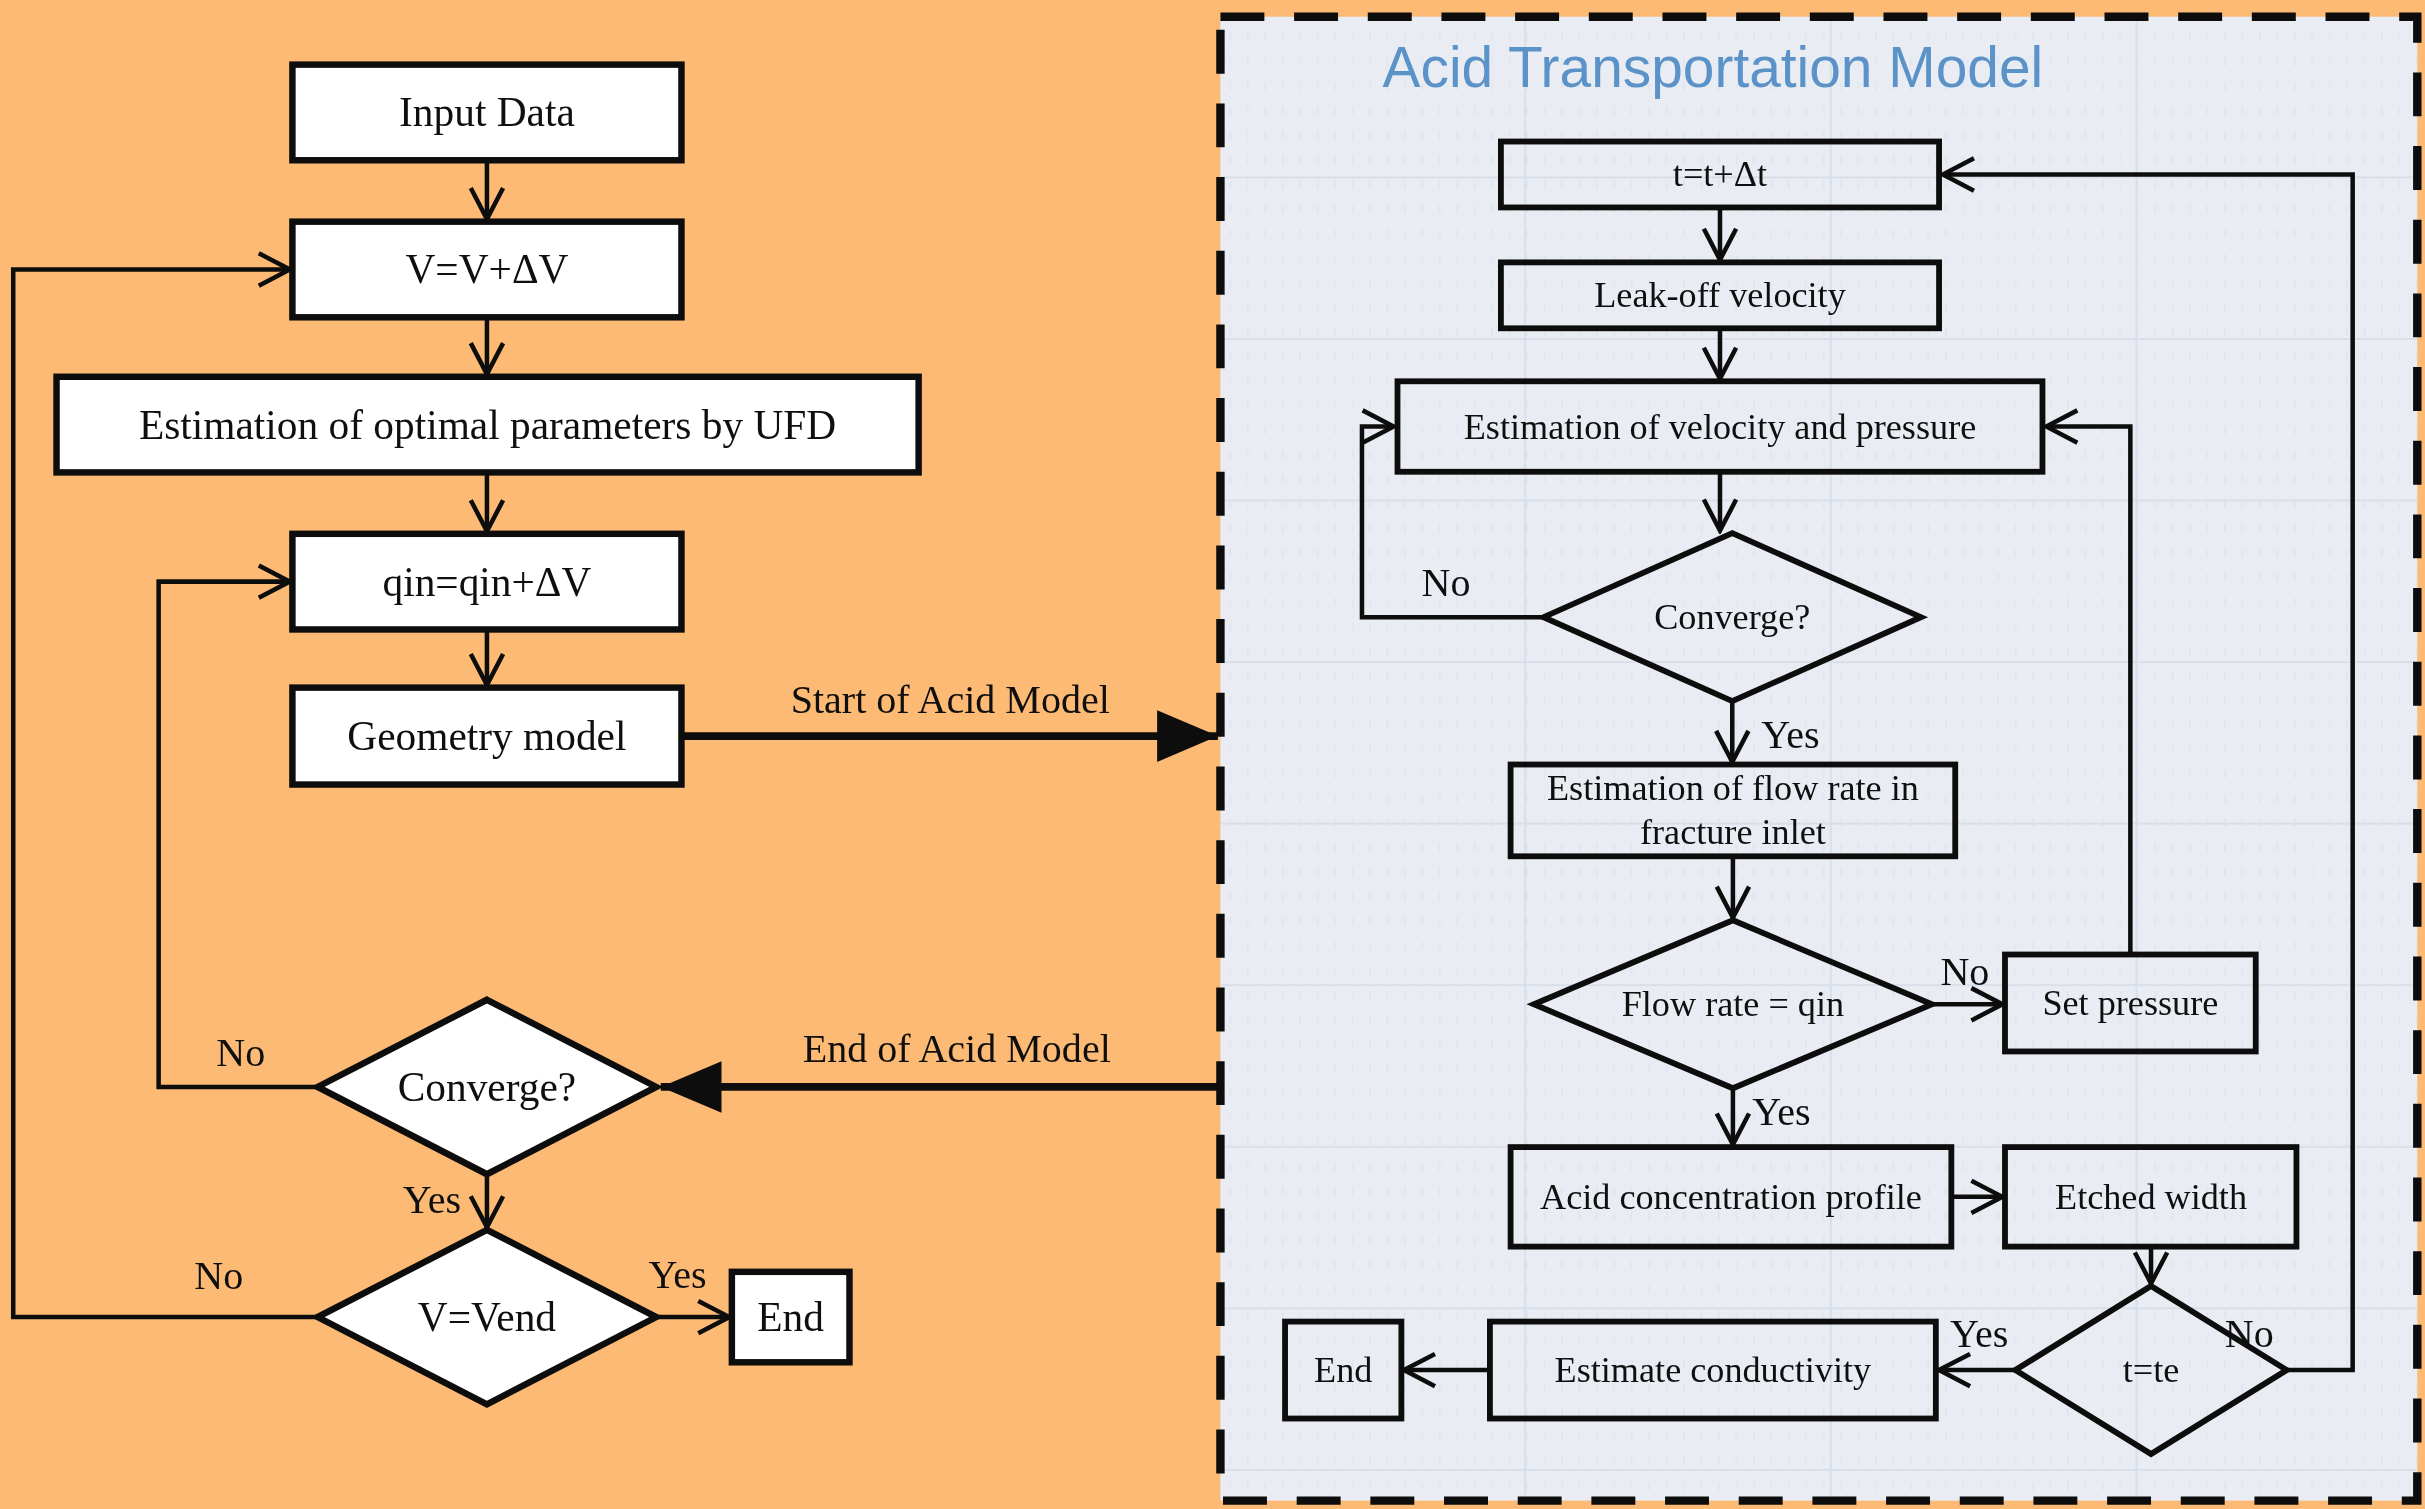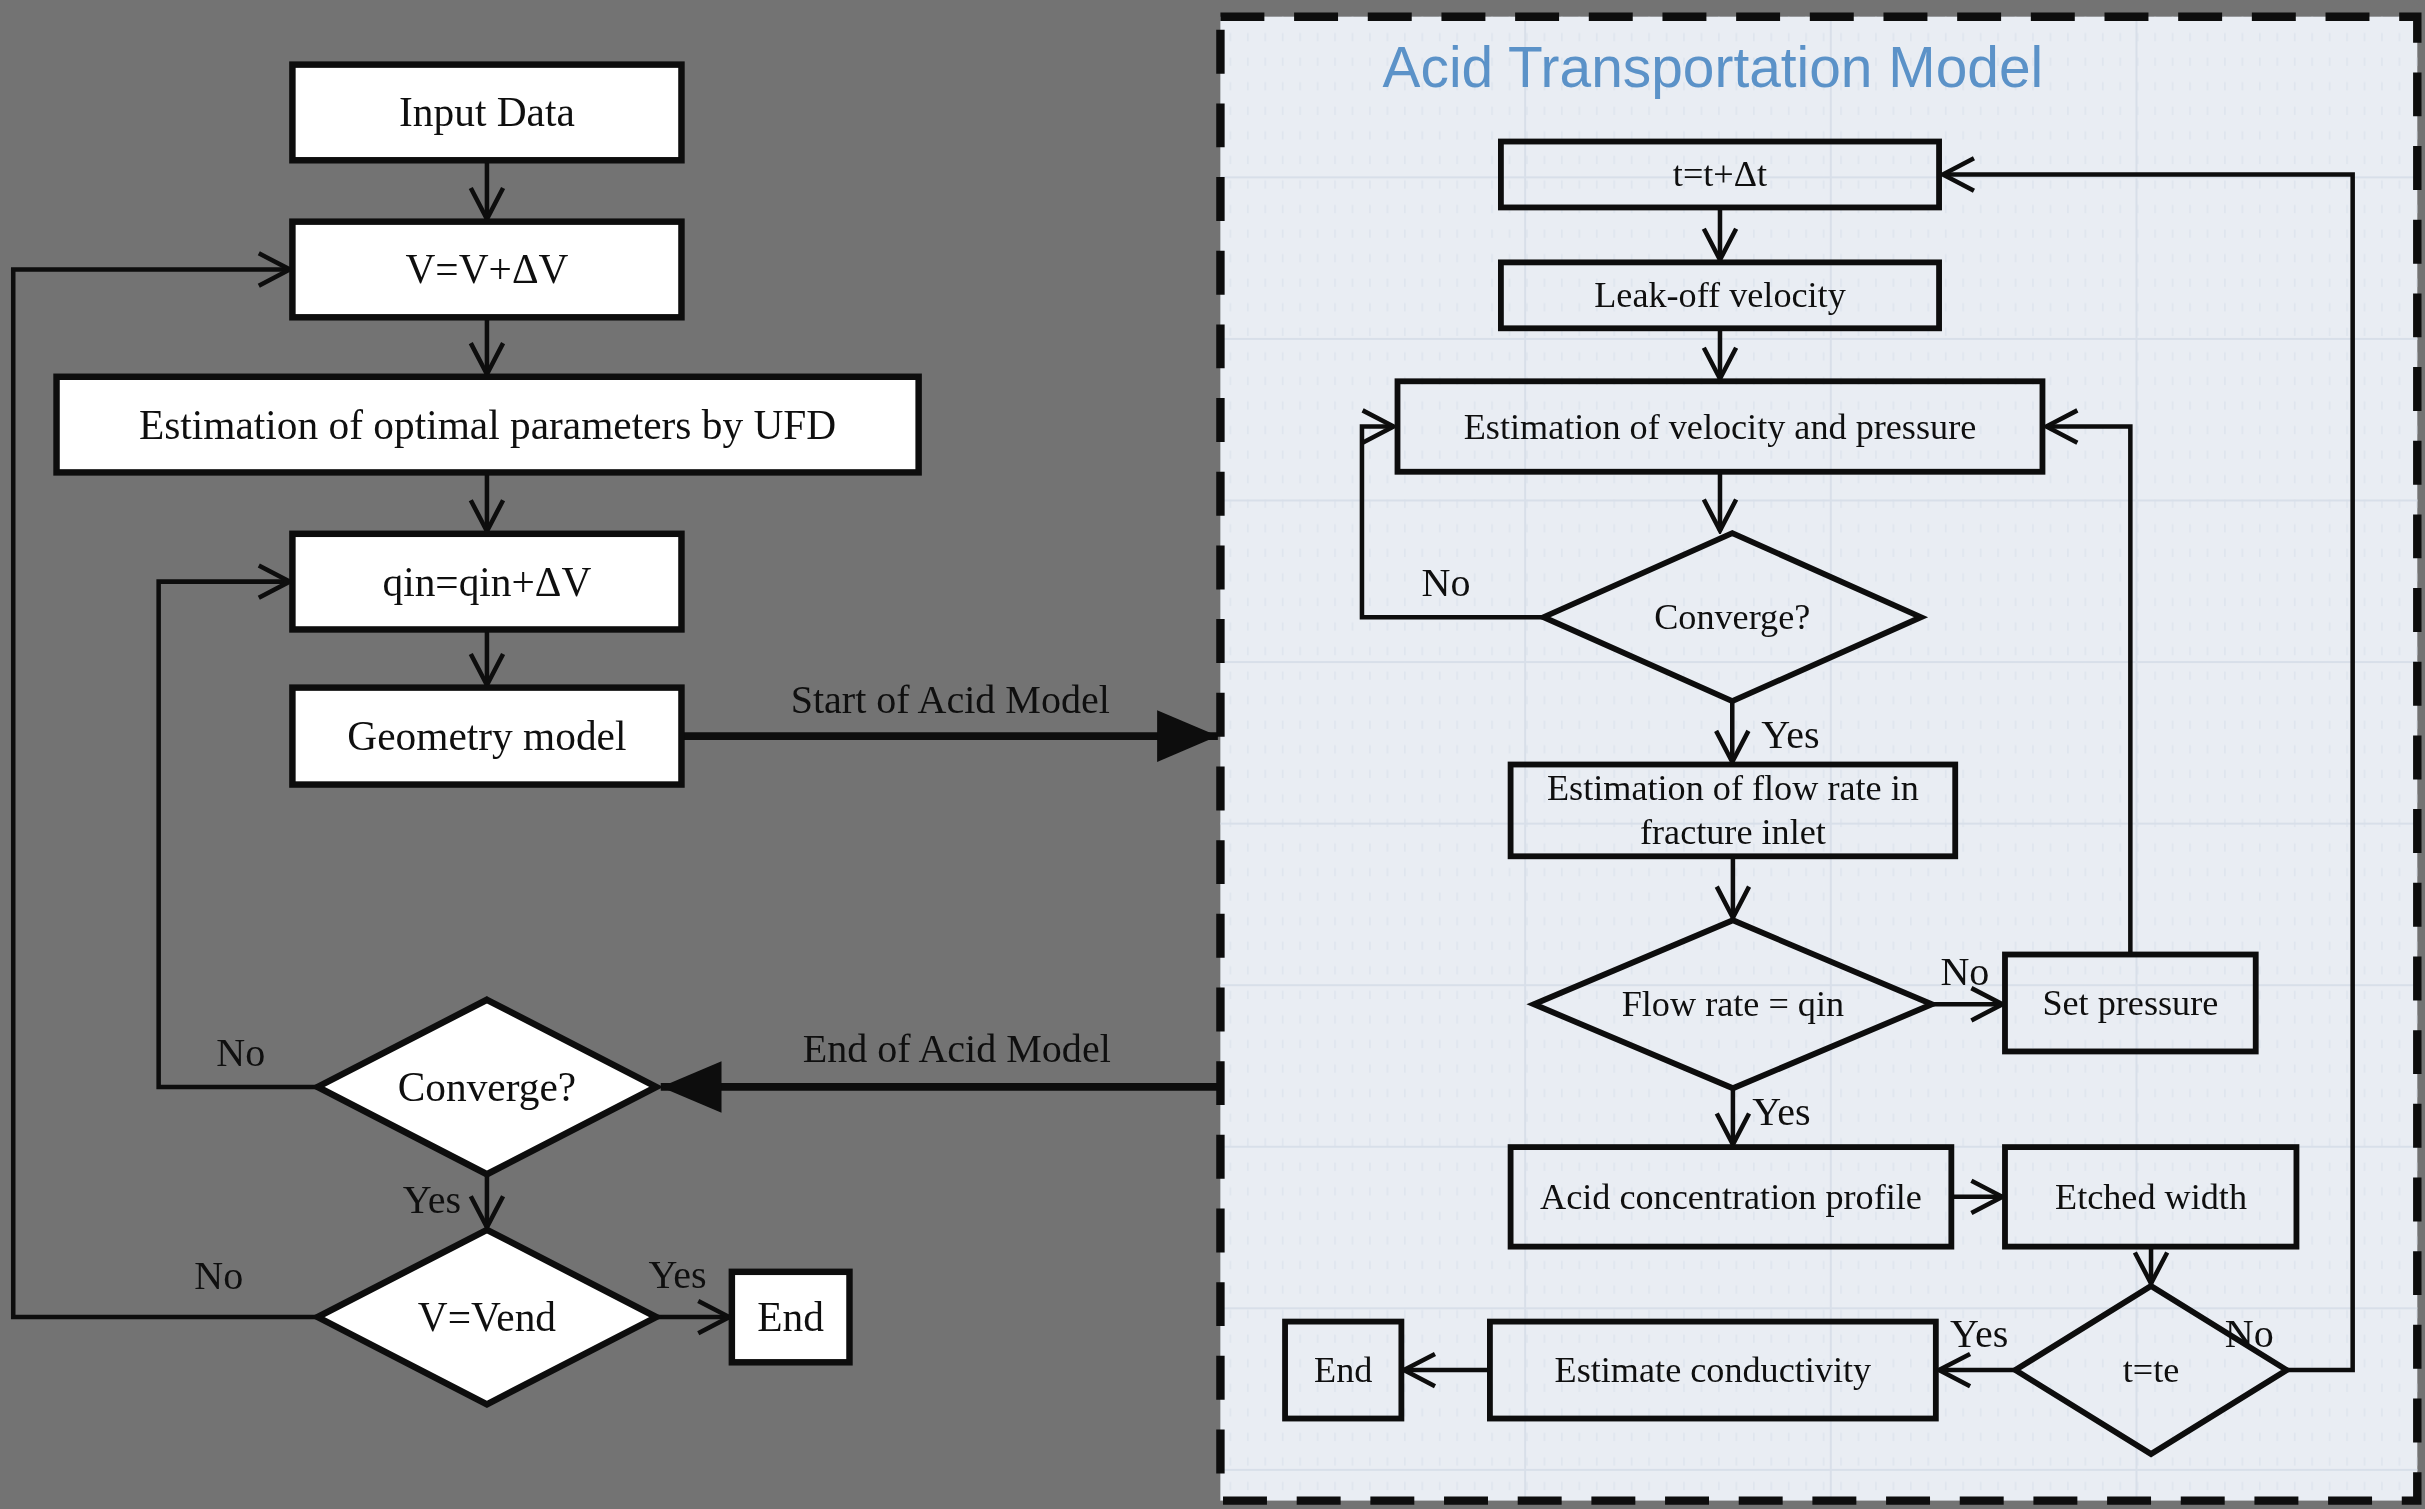--- a/index.html
+++ b/index.html
@@ -1,16 +1,16 @@
 <!DOCTYPE html>
 <html style="font-size:10.3px"><head>
 <meta charset="utf-8">
 <style>
   html,body{margin:0;padding:0;background:#ffffff;}
-  .page{position:relative;width:2426px;height:1509px;background:#737373;overflow:hidden;text-decoration:underline;}
+  .page{position:relative;width:2426px;height:1509px;background:#fdba74;overflow:hidden;text-decoration:underline;}
   svg{position:absolute;left:0;top:0;display:block;}
   .node-label{font-family:"Liberation Serif",serif;font-size:64px;fill:#0f0f0f;}
   .node-label-r{font-family:"Liberation Serif",serif;font-size:56px;fill:#0f0f0f;}
   .edge-label{font-family:"Liberation Serif",serif;font-size:62px;fill:#0f0f0f;}
   .panel-title{font-family:"Liberation Sans",sans-serif;font-size:88px;fill:#5b92c8;}
   .shape{stroke:#0d0d0d;stroke-width:10;}
   .shape-r{stroke:#0d0d0d;stroke-width:9;fill:none;}
   .conn{stroke:#0d0d0d;stroke-width:7;fill:none;}
   .conn-big{stroke:#0d0d0d;stroke-width:12;fill:none;}
 </style>

